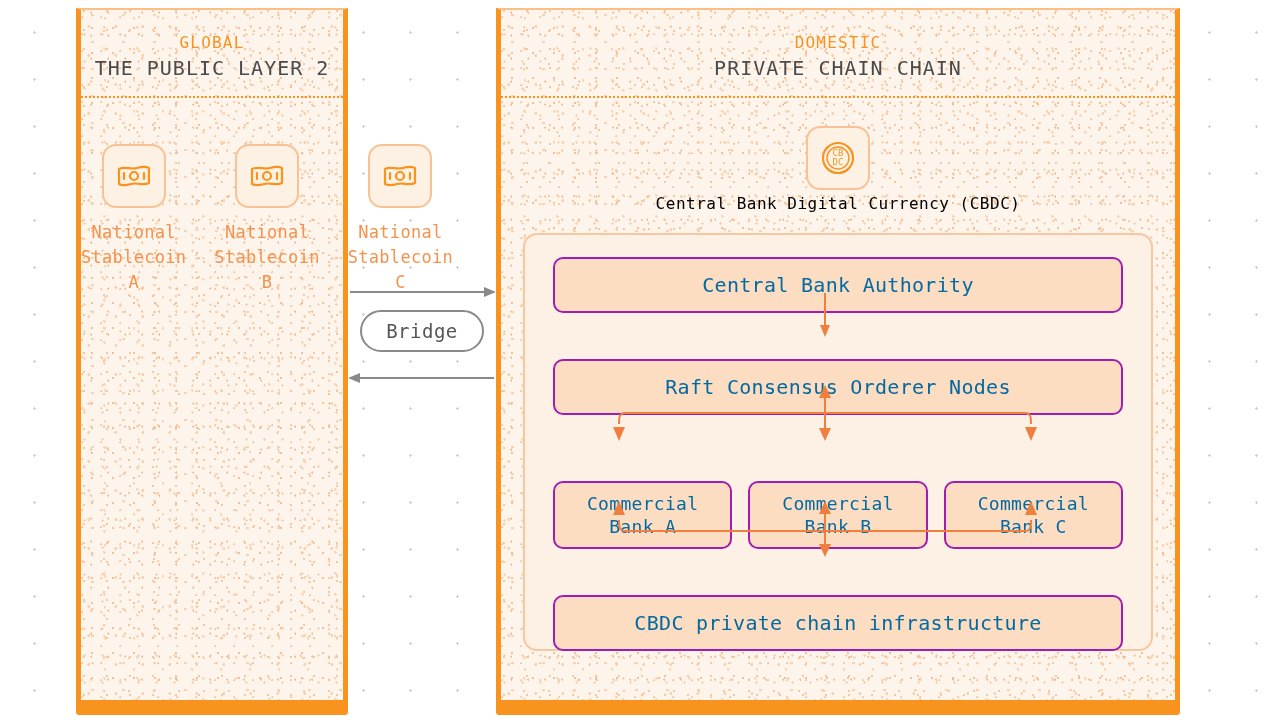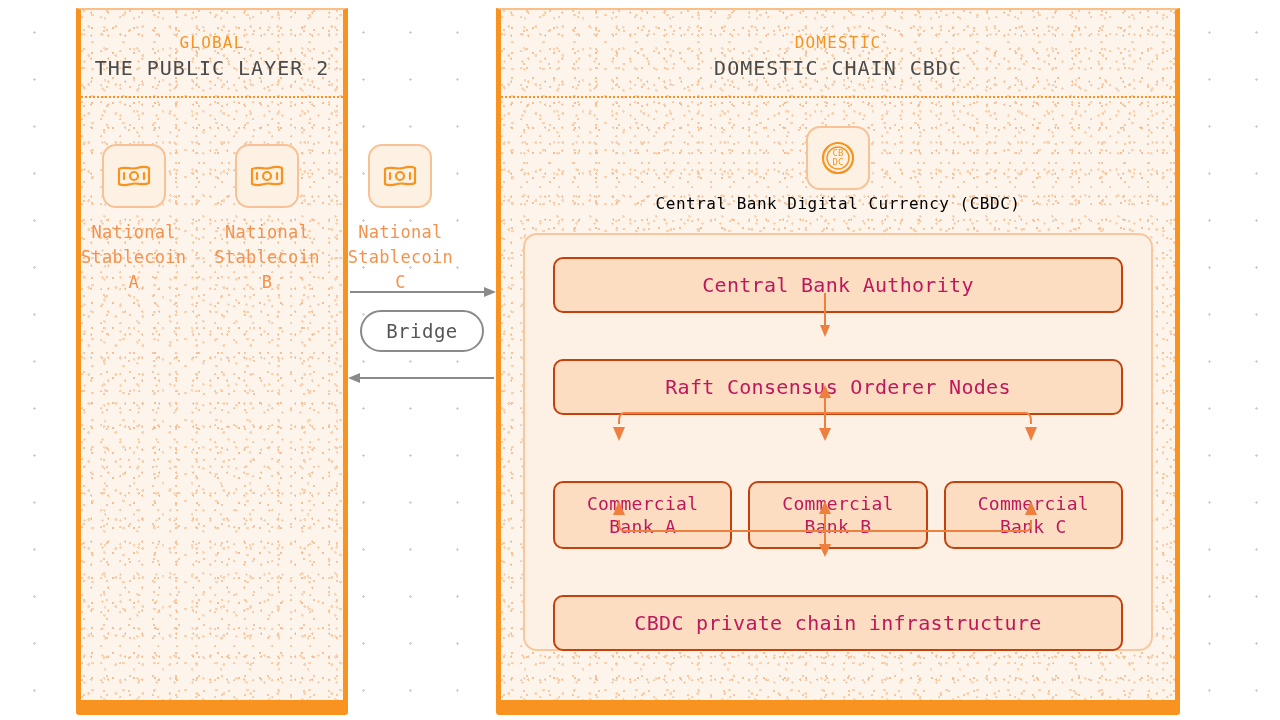--- a/index.html
+++ b/index.html
@@ -148,24 +148,24 @@
     position: relative;
     margin: 20px 22px 0 22px;
     border: 2px solid #f9c79f;
     border-radius: 14px;
     background: #fdf1e6;
     height: 418px;
     padding: 22px 28px;
   }
 
   .node {
-    border: 2px solid #c2410c;
+    border: 2px solid #a21caf;
     border-radius: 10px;
     background: #fcddc1;
-    color: #be185d;
+    color: #0369a1;
     display: flex; align-items: center; justify-content: center;
     text-align: center;
     font-size: 20px;
     letter-spacing: .3px;
     line-height: 24px;
   }
   .node.wide { height: 56px; }
   .bank-row { display: flex; gap: 16px; margin-top: 20px; }
   .node.bank { flex: 1; height: 68px; font-size: 18px; line-height: 23px; }
 
@@ -243,21 +243,21 @@
     <path class="ar" style="fill:#8a8a8a" d="M0 108 L12 103 L12 113 Z"></path>
   </svg>
   <div class="bridge-pill">Bridge</div>
 </div>
 
 <div class="panel" id="panel-domestic">
   <div class="panel-inner">
 
     <div class="panel-header">
       <div class="hdr-kicker">DOMESTIC</div>
-      <div class="hdr-title">DOMESTIC CHAIN CBDC</div>
+      <div class="hdr-title">PRIVATE CHAIN CHAIN</div>
     </div>
 
     <div class="cbdc-head">
       <div class="cbdc-icon">
         <svg width="40" height="40" viewBox="0 0 40 40">
           <circle cx="20" cy="20" r="15" fill="none" stroke="#f7931e" stroke-width="2.2"></circle>
           <circle cx="20" cy="20" r="11" fill="none" stroke="#f7931e" stroke-width="1.4"></circle>
           <text x="20" y="18" text-anchor="middle" font-size="9" font-family="DejaVu Sans Mono, monospace" fill="#f7931e">CB</text>
           <text x="20" y="27" text-anchor="middle" font-size="9" font-family="DejaVu Sans Mono, monospace" fill="#f7931e">DC</text>
         </svg>

